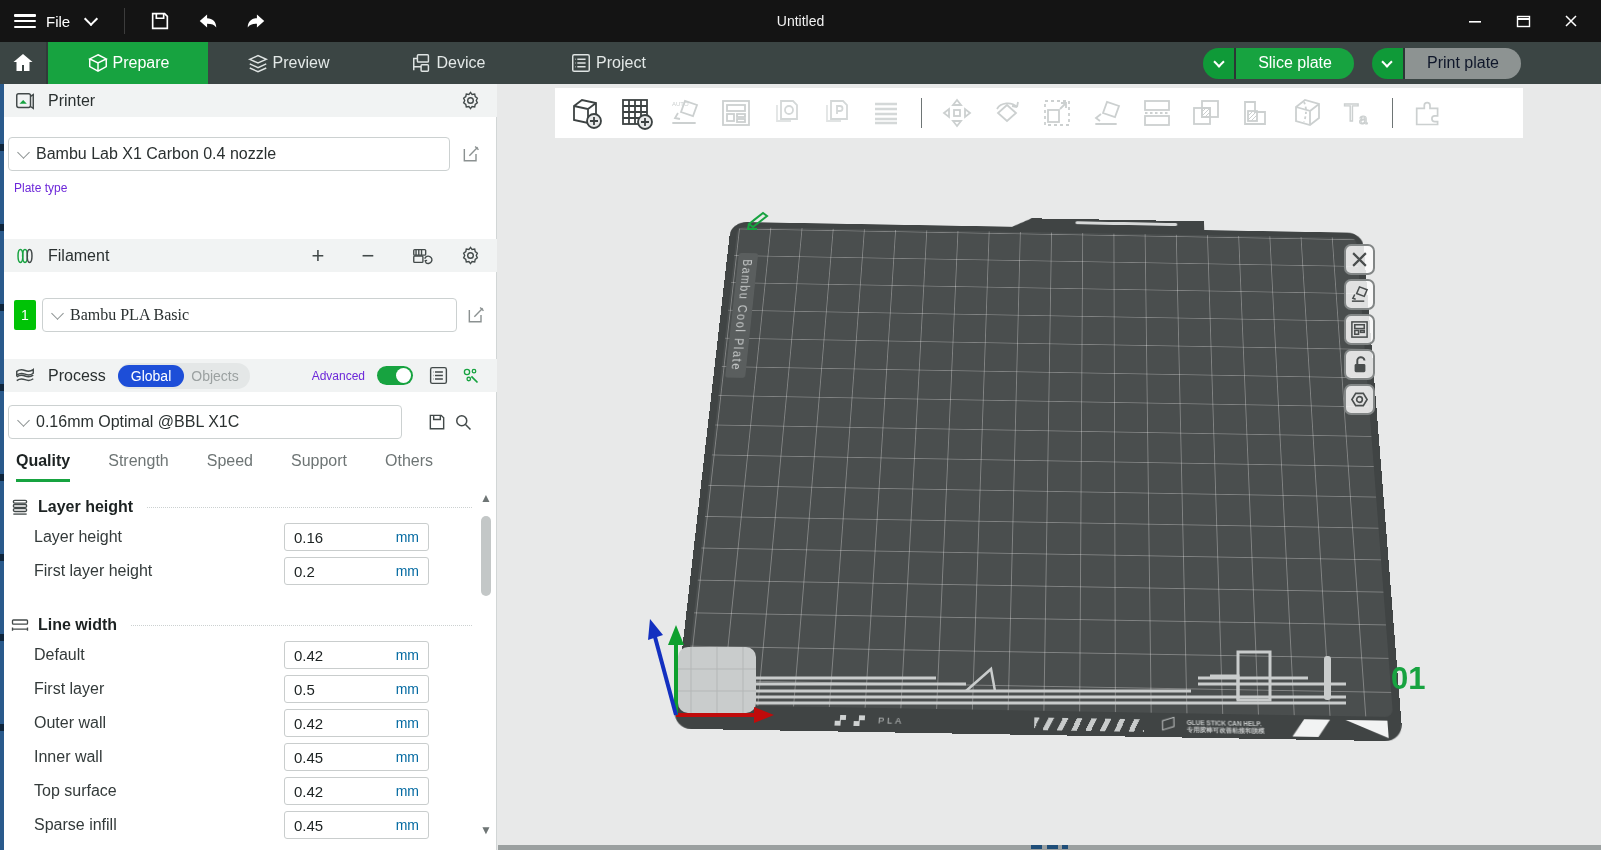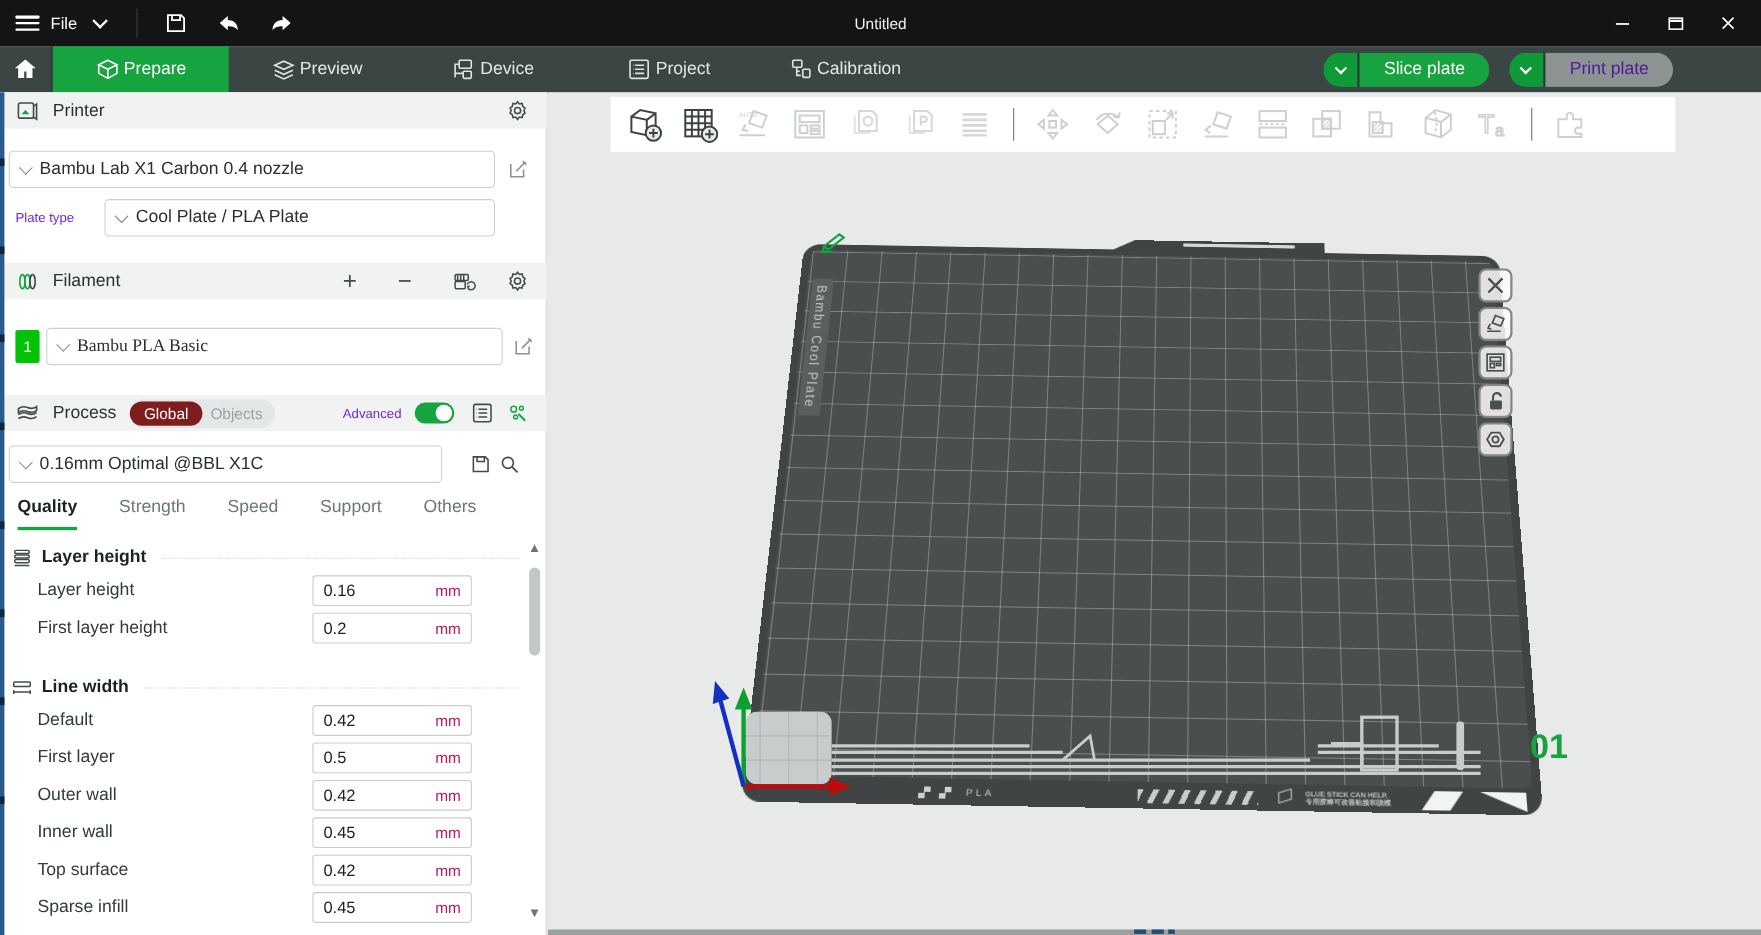--- a/index.html
+++ b/index.html
@@ -24,52 +24,52 @@
   
   .tabbar { position:absolute; left:0; top:42px; width:1601px; height:42px; background:#3b4544; display:flex; align-items:stretch;}
   .home-btn { width:48px; display:flex; align-items:center; justify-content:center; border-right:2px solid #313a39; cursor:pointer;}
   .mtab { width:160px; display:flex; align-items:center; justify-content:center; gap:4px; font-size:16px; color:#e3e8e7; cursor:pointer;}
   .mtab.active { background:#17a340; color:#fff; }
   .actions { margin-left:auto; display:flex; align-items:center; gap:18px; padding-right:80px;}
   .split-btn { display:flex; height:31px; border-radius:16px; overflow:hidden; cursor:pointer;}
   .split-chev { width:33px; background:#0f9a38; display:flex; align-items:center; justify-content:center; border-right:2px solid #2c3635;}
   .split-main { padding:0 22px; display:flex; align-items:center; font-size:16px; }
   .split-main.green { background:#17a340; color:#fff; }
-  .split-main.gray { background:#8d9392; color:#4c1d95; }
+  .split-main.gray { background:#8d9392; color:#0f172a; }
   .split-chev .chev { border-color:#fff; margin:-2px 0 0 0; width:8px; height:8px;}
 
   
   .sidebar { position:absolute; left:0; top:84px; width:497px; height:766px; background:#fff; border-right:1px solid #d2d6d6;}
   .edge-strip { position:absolute; left:0; top:84px; width:4px; height:766px; background:#2a5a8c; z-index:5;}
   .edge-strip i { position:absolute; left:0; width:4px; height:7px; background:#10263c; display:block;}
   .sec-head { position:relative; display:flex; align-items:center; height:33px; background:#f1f3f3; padding:0 14px; gap:12px;}
   .sec-title { font-size:16px; color:#2a3030; }
   .icon-btn { display:flex; align-items:center; justify-content:center; width:26px; height:26px; cursor:pointer;}
   .combo { display:flex; align-items:center; gap:8px; height:34px; border:1px solid #ccd1d1; border-radius:4px; background:#fff; padding:0 10px; font-size:16px; color:#2a3030; cursor:pointer;}
   .combo .cchev { width:9px; height:9px; border-right:1.6px solid #8b9191; border-bottom:1.6px solid #8b9191; transform:rotate(45deg); margin-top:-4px; flex:none;}
   .row { position:absolute; display:flex; align-items:center; }
   .label { font-size:12px; color:#6d28d9; }
   .badge { width:22px; height:30px; background:#00c306; color:#fff; display:flex; align-items:center; justify-content:center; font-size:14px; border-radius:2px;}
   .pill { display:flex; align-items:center; background:#e4e7e7; border-radius:14px; height:26px; cursor:pointer;}
-  .pill .on { background:#7f1d1d; color:#fff; border-radius:14px; padding:3px 13px; font-size:14px;}
+  .pill .on { background:#1d4ed8; color:#fff; border-radius:14px; padding:3px 13px; font-size:14px;}
   .pill .off { color:#9ba1a1; padding:3px 11px 3px 7px; font-size:14px;text-align:right;}
   .toggle { width:36px; height:19px; border-radius:10px; background:#17a340; position:relative; cursor:pointer;}
   .toggle i { position:absolute; right:2px; top:2px; width:15px; height:15px; border-radius:50%; background:#fff;}
   .ptabs { position:absolute; left:0; top:368px; width:480px; display:flex; gap:0; padding-left:16px;}
   .ptab { font-size:16px; color:#6e7575; margin-right:38px; padding-bottom:9px; cursor:pointer;}
   .ptab.active { color:#1c2222; font-weight:bold; border-bottom:3px solid #17a340;}
   .settings { position:absolute; left:0; top:402px; width:478px; height:364px; overflow:hidden;}
   .sgroup { display:flex; align-items:center; gap:8px; margin:12px 6px 4px 10px; }
   .sgroup b { font-size:16px; color:#1c2222; white-space:nowrap;}
   .leader { flex:1; border-top:1px dotted #ccd1d1; margin-left:6px;}
   .srow { display:flex; align-items:center; height:34px; padding-left:34px; }
   .srow .label { flex:none; width:250px; font-size:16px; color:#333a3a;}
   .sinput { width:145px; height:28px; border:1px solid #c9cdcd; border-radius:3px; display:flex; align-items:center; padding:0 9px; background:#fff; cursor:text;}
   .sinput .val { font-size:15px; color:#1c2222; flex:1;}
-  .sinput .unit { font-size:14px; color:#be185d; }
+  .sinput .unit { font-size:14px; color:#0369a1; }
   .sscroll { position:absolute; right:2px; top:408px; width:16px; height:358px;}
   .sthumb { position:absolute; left:3px; top:24px; width:10px; height:80px; background:#c3c7c7; border-radius:5px; cursor:grab;}
   .sarrow { position:absolute; left:2px; width:12px; height:12px; color:#6e7575; font-size:12px; text-align:center; cursor:pointer; line-height:12px;}
 
   
   .viewport { position:absolute; left:498px; top:84px; width:1103px; height:766px; background:#e8e9e9; overflow:hidden;}
   .vtoolbar { position:absolute; left:57px; top:4px; width:968px; height:50px; background:#fff; display:flex; align-items:center; padding:0 6px;}
   .vtool { width:40px; height:40px; margin:0 5px; display:flex; align-items:center; justify-content:center; cursor:pointer;}
   .vtool.disabled { cursor:default; }
   .vsep { width:1px; height:30px; background:#6e7575; margin:0 10px; }
@@ -184,28 +184,20 @@
         </svg>
       <span>Device</span>
     </div>
     <div class="mtab">
       <svg width="22" height="22" viewBox="0 0 24 24" fill="none" stroke="#dfe4e3" stroke-width="1.6">
         <rect x="3" y="3" width="18" height="18" rx="1.5"></rect>
           <path d="M8 8 h9 M8 12 h9 M8 16 h9 M6 8 h.5 M6 12 h.5 M6 16 h.5"></path>
         </svg>
       <span>Project</span>
     </div>
-    <div class="mtab">
-      <svg width="22" height="22" viewBox="0 0 24 24" fill="none" stroke="#dfe4e3" stroke-width="1.6">
-        <rect x="4" y="3" width="9" height="7" rx="1"></rect>
-          <rect x="14" y="12" width="7" height="8" rx="1"></rect>
-          <path d="M8 10 v8 h4 M8 14 h3"></path>
-        </svg>
-      <span>Calibration</span>
-    </div>
     <div class="actions">
       <div class="split-btn">
         <span class="split-chev">
             <span class="chev"></span>
           </span>
         <span class="split-main green">Slice plate</span>
       </div>
       <div class="split-btn">
         <span class="split-chev">
             <span class="chev"></span>
@@ -238,24 +230,20 @@
       </div>
       <span class="icon-btn" style="margin-left:8px;">
         <svg width="20" height="20" viewBox="0 0 24 24" fill="none" stroke="#8b9191" stroke-width="1.7">
           <path d="M4 6 v14 h14 v-8"></path>
             <path d="M10 14 l10-10 m-3-1 l4 4"></path>
           </svg>
         </span>
     </div>
     <div class="row" style="left:14px; top:97px; width:475px;">
       <span class="label">Plate type</span>
-      <div class="combo" style="width:355px; margin-left:28px;">
-        <span class="cchev"></span>
-        <span>Cool Plate / PLA Plate</span>
-      </div>
     </div>
 
     <div class="sec-head" style="position:absolute; left:0; top:155px; width:497px;">
       <svg width="22" height="22" viewBox="0 0 24 24" fill="none" stroke="#17a340" stroke-width="1.6">
         <ellipse cx="7" cy="12" rx="2.6" ry="7"></ellipse>
           <ellipse cx="12" cy="12" rx="2.6" ry="7"></ellipse>
           <ellipse cx="17" cy="12" rx="2.6" ry="7" stroke="#434a4a"></ellipse>
         </svg>
       <span class="sec-title">Filament</span>
       <span class="icon-btn" style="margin-left:auto; font-size:22px; color:#434a4a;">+</span>

